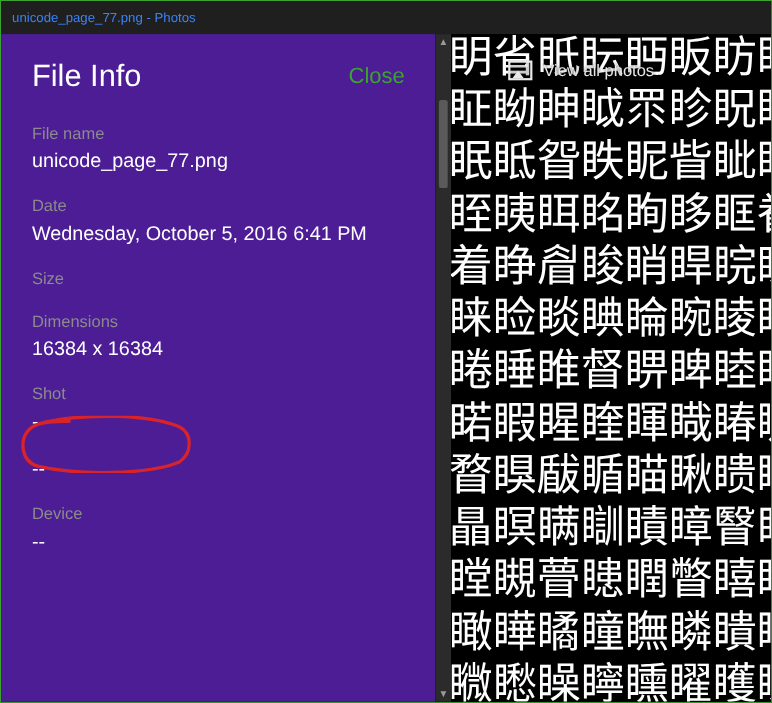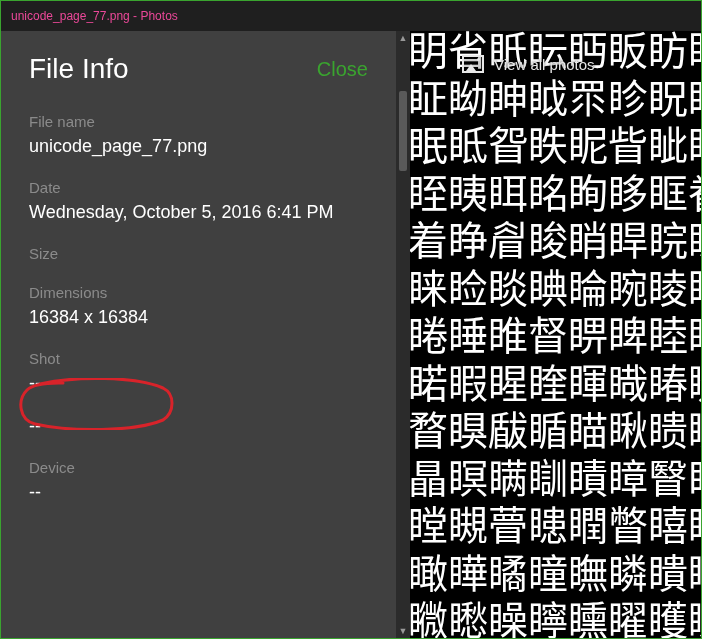--- a/index.html
+++ b/index.html
@@ -7,30 +7,30 @@
   body {
     font-family: "Segoe UI", sans-serif;
     background: #171717;
     color: #fff;
     position: relative;
   }
   .window { width: 702px; height: 639px; border: 1px solid #3aa42f; background: #171717; display: flex; flex-direction: column; }
   .titlebar {
     height: 30px;
     background: #1f1f1f;
-    color: #ec4899;
+    color: #3b82f6;
     font-size: 12px;
     display: flex;
     align-items: center;
     padding: 0 10px;
   }
   .main { flex: 1; display: flex; overflow: hidden; }
   .sidebar {
     width: 395px;
-    background: #404040;
+    background: #4c1d95;
     padding: 22px 28px 0 28px;
     position: relative;
     overflow: hidden;
   }
   .sidebar-header {
     display: flex;
     justify-content: space-between;
     align-items: center;
     margin-bottom: 28px;
   }

